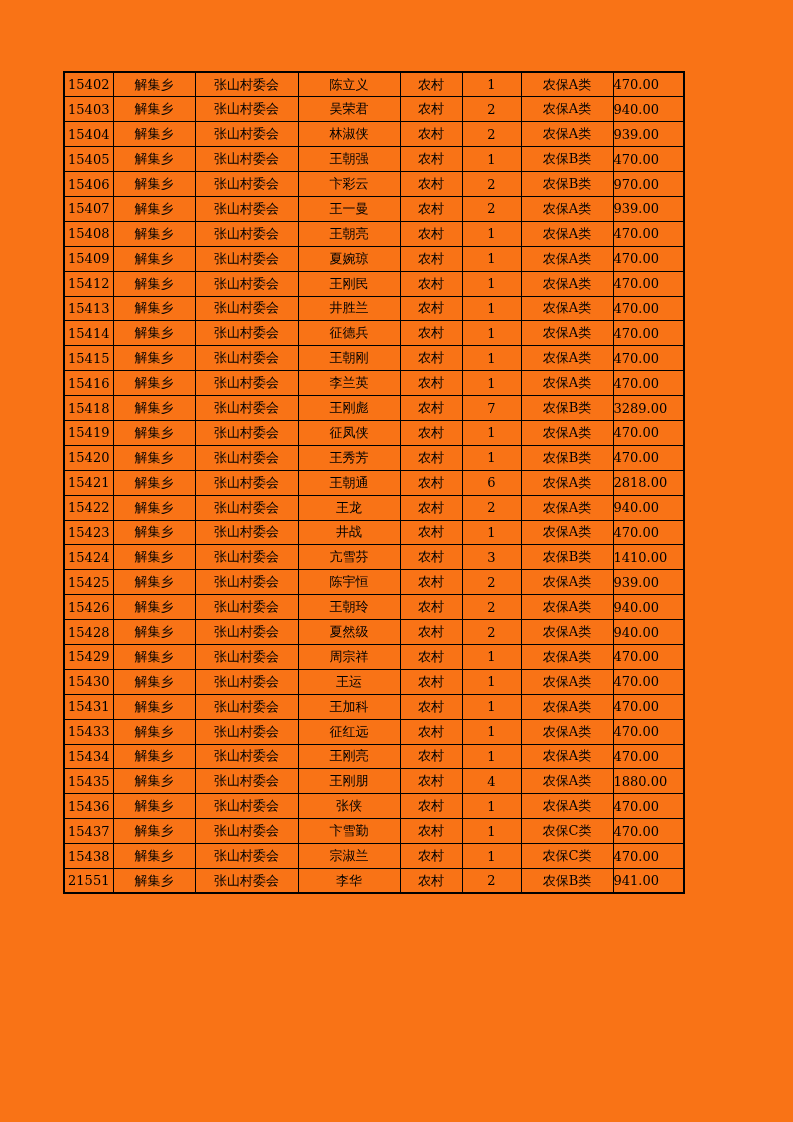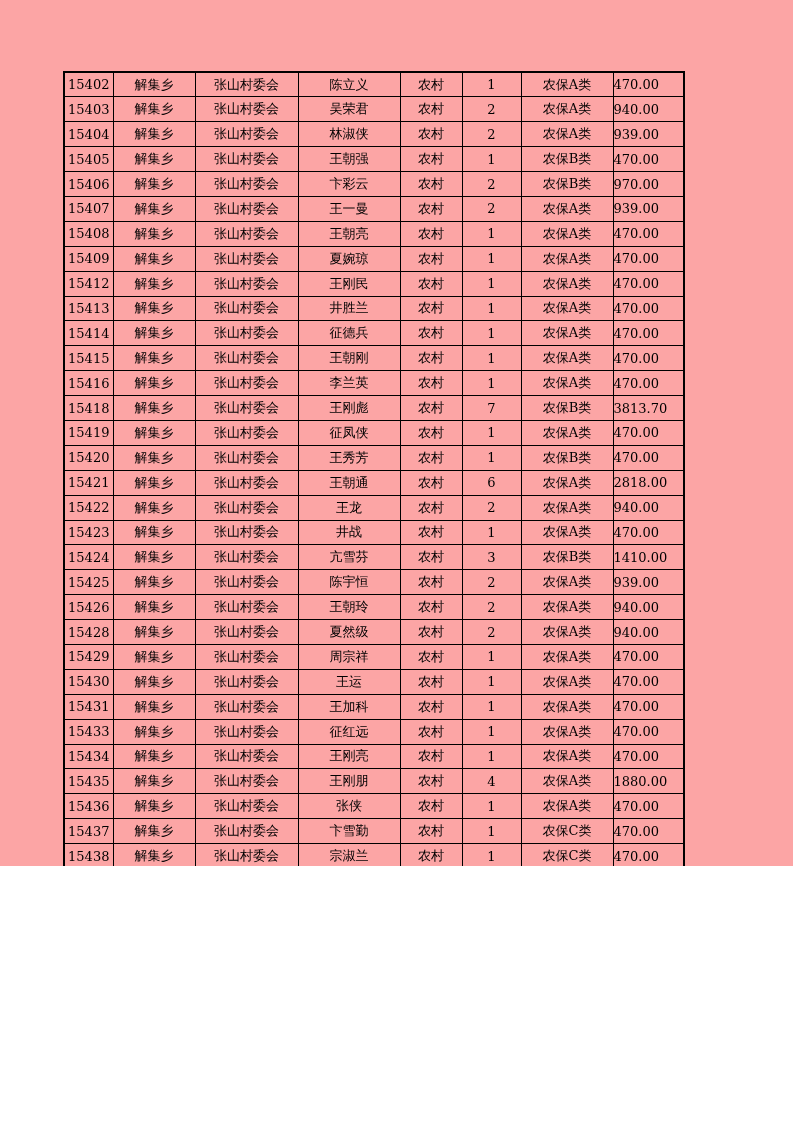--- a/index.html
+++ b/index.html
@@ -3,22 +3,22 @@
 <meta charset="utf-8">
 <style>
   html, body {
     margin: 0;
     padding: 0;
     background: #ffffff;
   }
   .page {
     position: relative;
     width: 793px;
-    height: 866px;
-    background: #fca5a5;
+    height: 1122px;
+    background: #f97316;
     overflow: hidden;
   }
   table.records {
     position: absolute;
     left: 63px;
     top: 71px;
     width: 620px;
     border-collapse: collapse;
     table-layout: fixed;
     border: 2px solid #000000;
@@ -192,21 +192,21 @@
           <td class="col-amount">470.00</td>
         </tr>
         <tr>
           <td class="col-id">15418</td>
           <td class="col-township">解集乡</td>
           <td class="col-village">张山村委会</td>
           <td class="col-name">王刚彪</td>
           <td class="col-residence">农村</td>
           <td class="col-count">7</td>
           <td class="col-category">农保B类</td>
-          <td class="col-amount">3813.70</td>
+          <td class="col-amount">3289.00</td>
         </tr>
         <tr>
           <td class="col-id">15419</td>
           <td class="col-township">解集乡</td>
           <td class="col-village">张山村委会</td>
           <td class="col-name">征凤侠</td>
           <td class="col-residence">农村</td>
           <td class="col-count">1</td>
           <td class="col-category">农保A类</td>
           <td class="col-amount">470.00</td>

